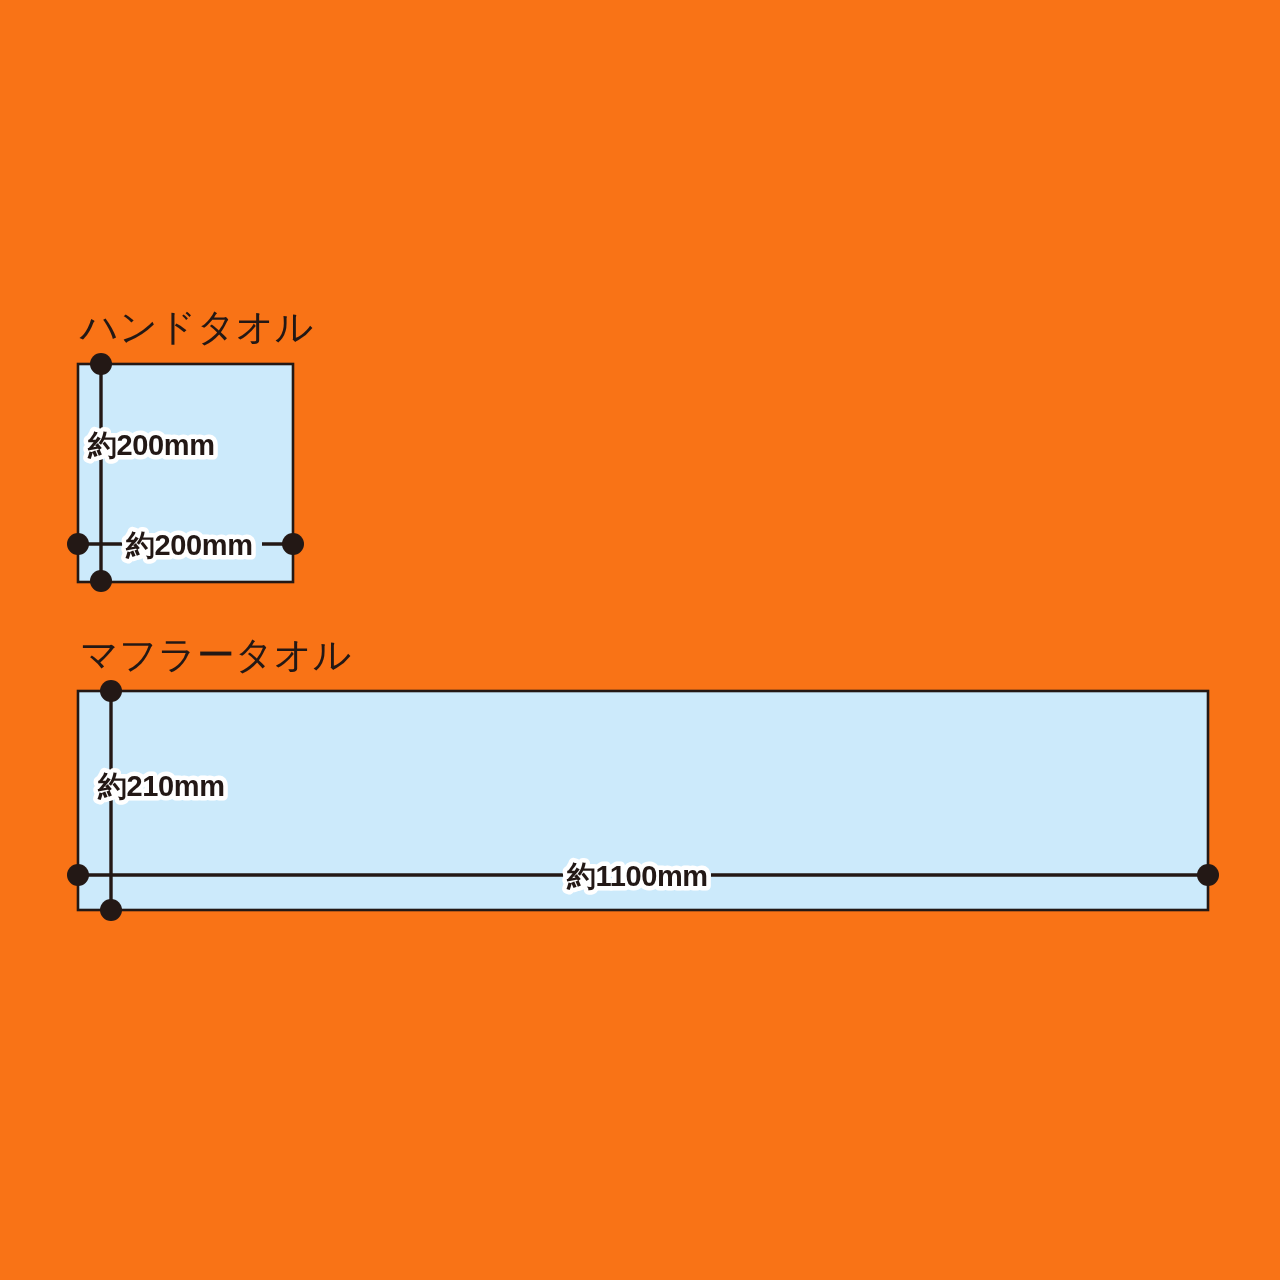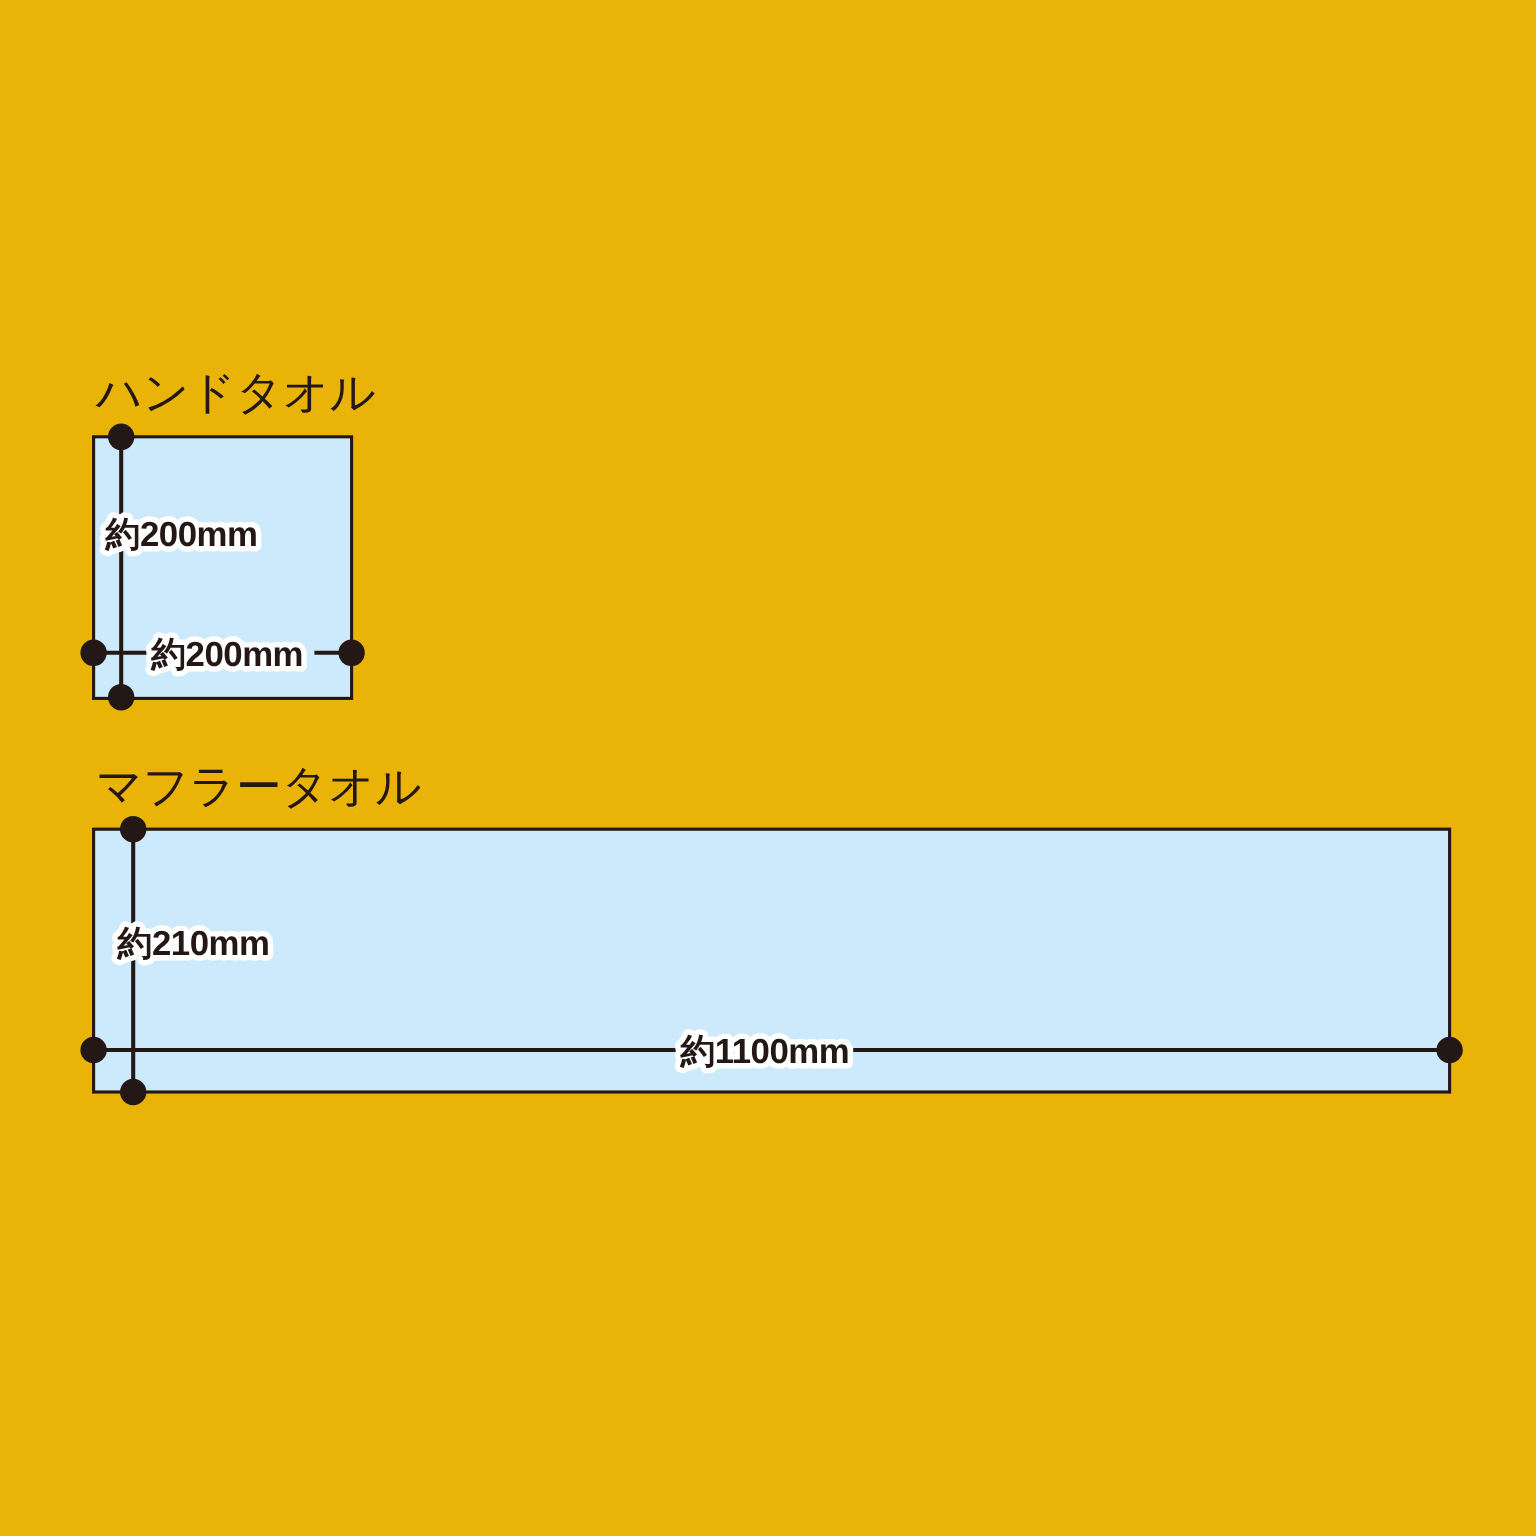--- a/index.html
+++ b/index.html
@@ -10,21 +10,21 @@
   body {
     width: 1280px;
     height: 1280px;
     font-family: "Liberation Sans", "DejaVu Sans", sans-serif;
     overflow: hidden;
   }
   #canvas {
     position: relative;
     width: 1280px;
     height: 1280px;
-    background: #eab308;
+    background: #f97316;
   }
   svg.diagram {
     position: absolute;
     top: 0;
     left: 0;
     width: 1280px;
     height: 1280px;
     display: block;
   }
   .title-text {

